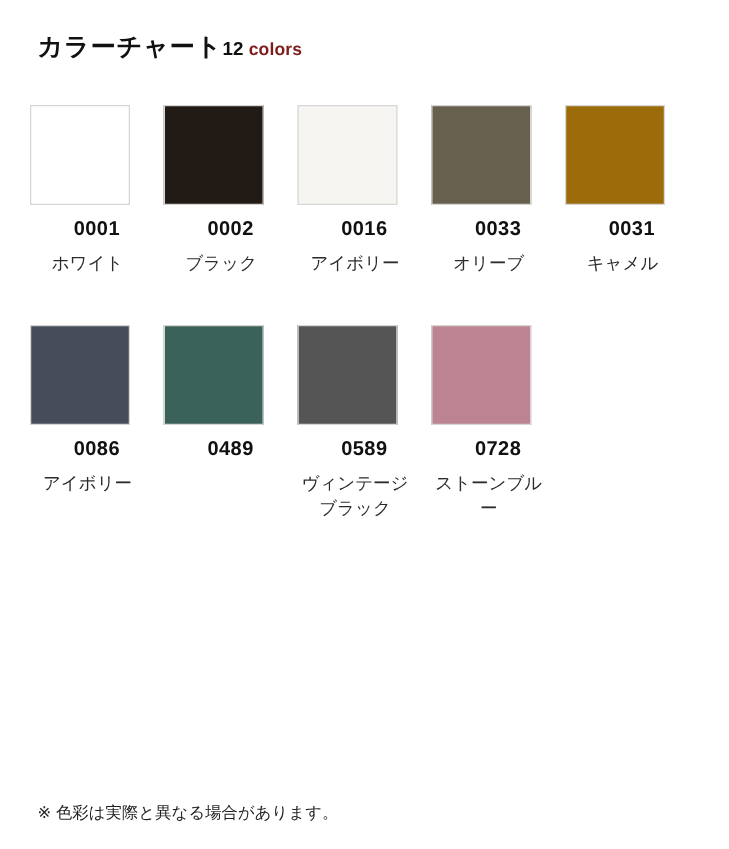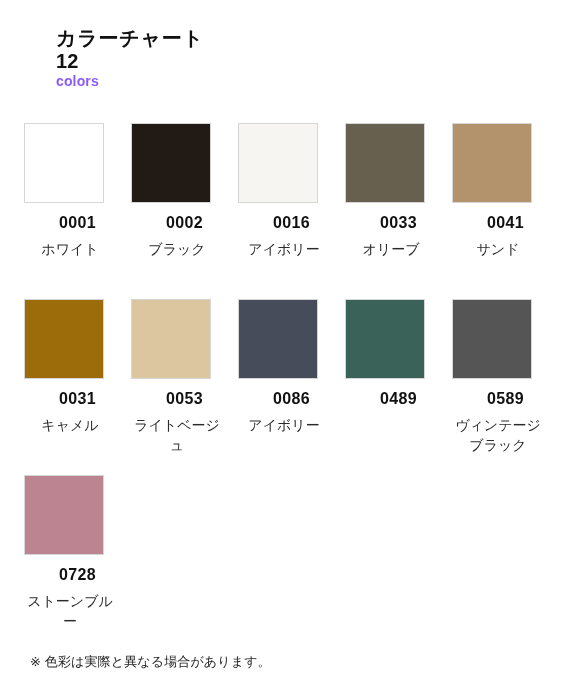--- a/index.html
+++ b/index.html
@@ -23,43 +23,41 @@
     padding: 26px 24px 0 24px;
     position: relative;
   }
 
   
   .header {
     display: flex;
     align-items: baseline;
     padding-left: 6px;
     margin-bottom: 18px;
-    flex-direction: column;
   }
 
   .header-title {
     font-size: 20px;
     font-weight: 700;
     letter-spacing: 0.04em;
     color: #111111;
     line-height: 1.2;
   }
 
   .header-count {
-    font-size: 20px;
+    font-size: 15px;
     font-weight: 700;
     color: #111111;
-    margin-left: 26px;
     letter-spacing: 0.01em;
   }
 
   .header-unit {
     font-size: 14px;
     font-weight: 700;
-    color: #8b5cf6;
+    color: #7f1d1d;
     margin-left: 4px;
     letter-spacing: 0.01em;
   }
 
   
   .grid {
     display: grid;
     grid-template-columns: repeat(5, 1fr);
     column-gap: 0px;
     row-gap: 0px;
@@ -98,21 +96,21 @@
     line-height: 1.45;
     text-align: center;
     max-width: 92px;
     word-break: break-all;
   }
 
   
   .footer-note {
     position: absolute;
     left: 30px;
-    bottom: 8px;
+    bottom: 20px;
     font-size: 13px;
     color: #1f1f1f;
     letter-spacing: 0.01em;
     line-height: 1.3;
   }
 </style>
 </head>
 <body>
 
 <div class="page">
@@ -138,33 +136,23 @@
         <div class="swatch-chip" style="background: rgb(247, 245, 241);"></div>
         <div class="swatch-code">0016</div>
         <div class="swatch-name">アイボリー</div>
       </div>
       <div class="swatch-cell">
         <div class="swatch-chip" style="background: rgb(104, 96, 79);"></div>
         <div class="swatch-code">0033</div>
         <div class="swatch-name">オリーブ</div>
       </div>
       <div class="swatch-cell">
-        <div class="swatch-chip" style="background: rgb(178, 147, 107);"></div>
-        <div class="swatch-code">0041</div>
-        <div class="swatch-name">サンド</div>
-      </div>
-      <div class="swatch-cell">
         <div class="swatch-chip" style="background: rgb(156, 107, 10);"></div>
         <div class="swatch-code">0031</div>
         <div class="swatch-name">キャメル</div>
-      </div>
-      <div class="swatch-cell">
-        <div class="swatch-chip" style="background: rgb(220, 198, 160);"></div>
-        <div class="swatch-code">0053</div>
-        <div class="swatch-name">ライトベージュ</div>
       </div>
       <div class="swatch-cell">
         <div class="swatch-chip" style="background: rgb(71, 76, 90);"></div>
         <div class="swatch-code">0086</div>
         <div class="swatch-name">アイボリー</div>
       </div>
       <div class="swatch-cell">
         <div class="swatch-chip" style="background: rgb(59, 98, 89);"></div>
         <div class="swatch-code">0489</div>
       </div>

